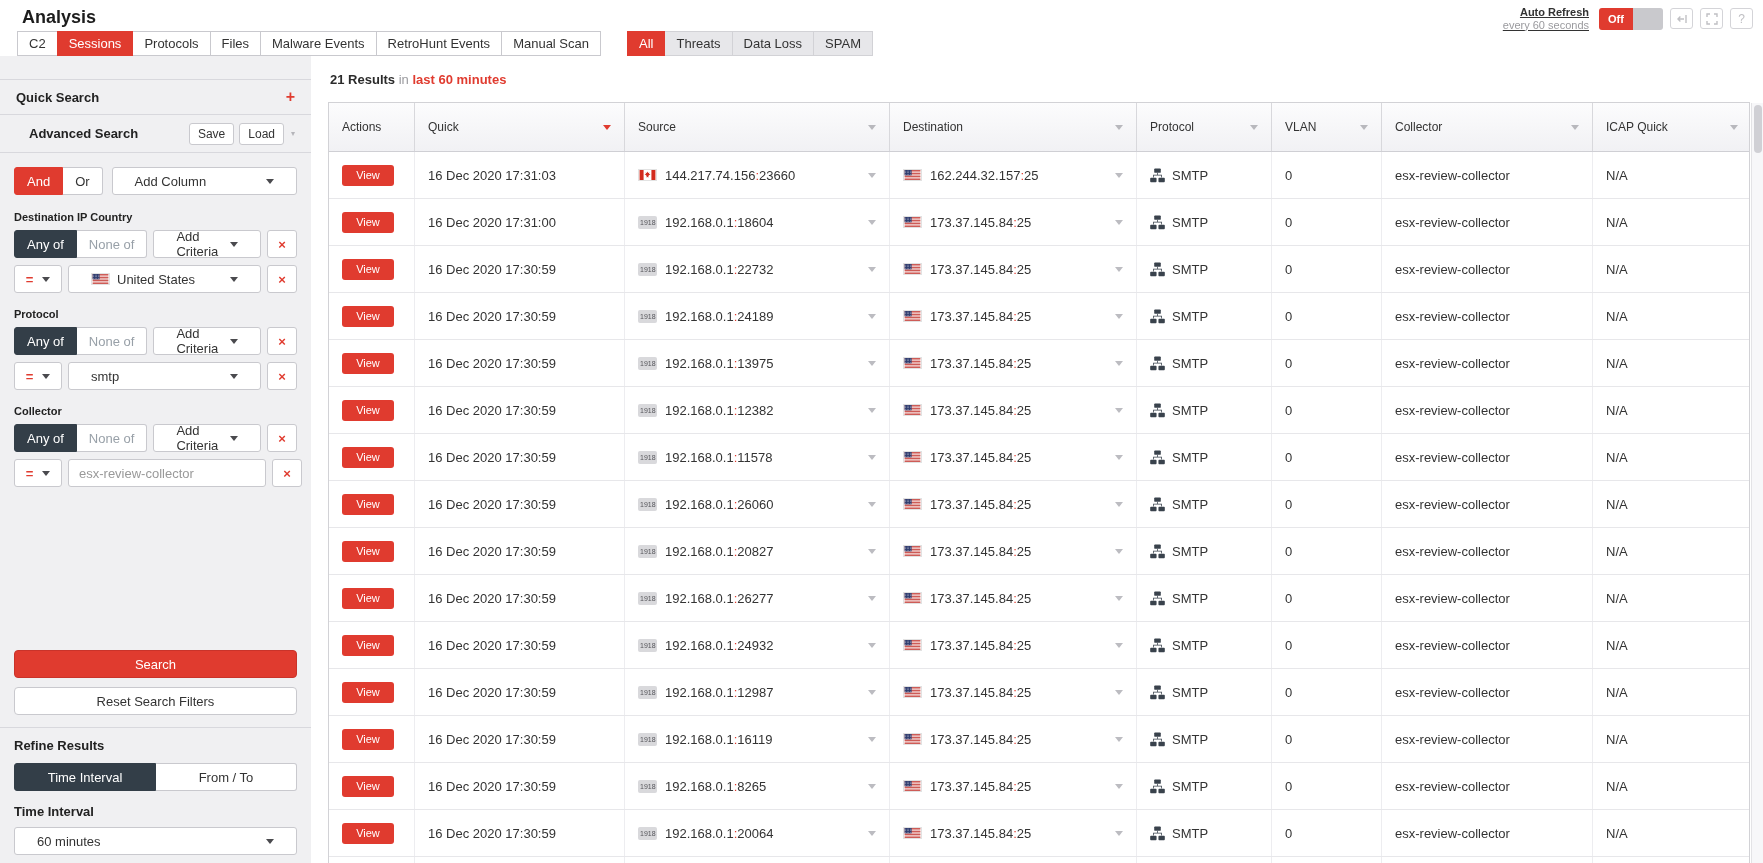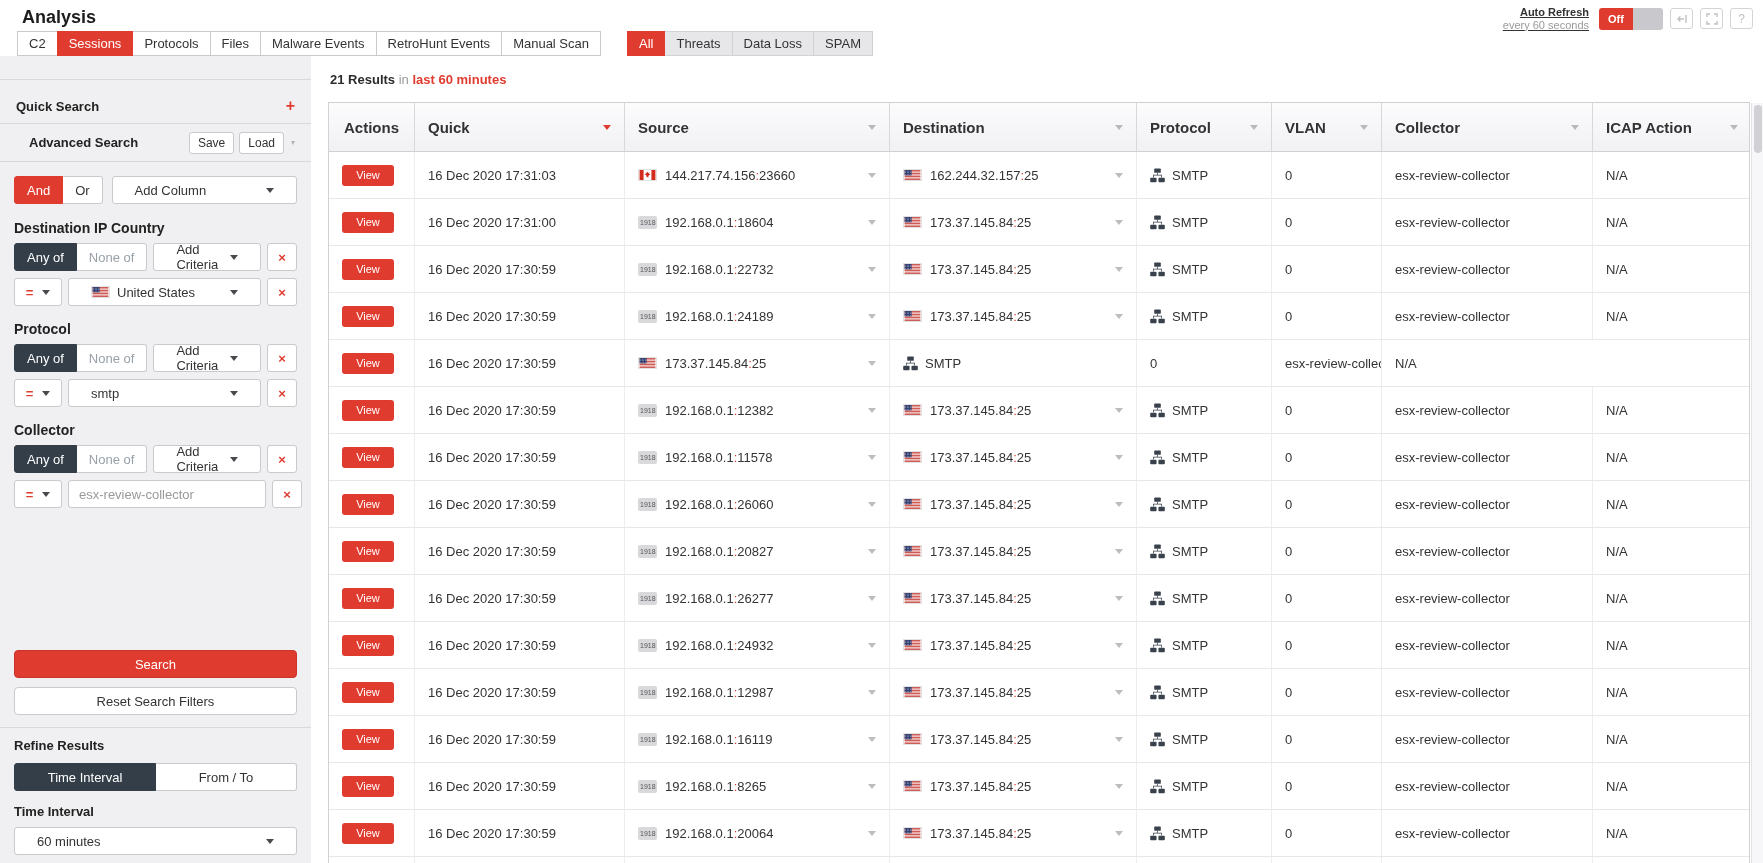--- a/index.html
+++ b/index.html
@@ -31,21 +31,21 @@
   .tabgroup.secondary .tab { background:#e7e7ea; border-color:#d2d2d6; }
   .tabgroup.secondary .tab.active { background:var(--red); border-color:var(--red); }
 
   
   .bodywrap { display:flex; height:807px; }
 
   
   .sidebar { width:311px; background:#f0f0f2; display:flex; flex-direction:column; flex-shrink:0; }
   .side-strip { height:24px; border-bottom:1px solid #d8d8dd; }
   .side-row { display:flex; align-items:center; padding:0 16px; border-bottom:1px solid #d8d8dd; }
-  .side-quick { height:35px;margin-top:9px; }
+  .side-quick { height:35px; }
   .side-adv { height:38px;padding-left:29px; }
   .side-title { font-weight:bold; font-size:13px; color:#222; }
   .spacer { flex:1; }
   .plus { color:var(--red); font-size:16px; font-weight:bold; cursor:pointer; line-height:1; }
   .mini-btn { background:#fff; border:1px solid #c9c9ce; border-radius:3px; font-size:12px; color:#333;
     padding:3px 8px; margin-left:5px; cursor:pointer; font-family:inherit; }
   .adv-caret { color:#b5b5ba; font-size:8px; margin-left:7px; cursor:pointer; }
 
   .filters { flex:1; display:flex; flex-direction:column; padding:14px 14px 12px; }
   .logic-row { display:flex; gap:9px; margin-bottom:16px; }
@@ -58,21 +58,21 @@
   .seg-btn.muted { color:#98a0a8; }
 
   .select { background:#fff; border:1px solid #c9c9ce; border-radius:3px; height:28px;
     display:flex; align-items:center; padding:0 22px; font-size:13px; cursor:pointer; gap:7px; }
   .select .flex { flex:1; }
   .caret { width:0; height:0; border-left:4px solid transparent; border-right:4px solid transparent;
     border-top:5px solid #4a4a4e; margin-left:auto; flex-shrink:0; }
   .grow { flex:1; }
 
   .filter-group { margin-bottom:15px; }
-  .filter-label { font-weight:bold; font-size:14px; color:#222; margin-bottom:7px; }
+  .filter-label { font-weight:bold; font-size:11px; color:#222; margin-bottom:7px; }
   .filter-row { display:flex; gap:6px; margin-bottom:7px; }
   .x-btn { width:30px; height:28px; background:#fff; border:1px solid #c9c9ce; border-radius:3px;
     color:var(--red); font-weight:bold; font-size:13px; cursor:pointer; flex-shrink:0; }
   .op-select { width:48px; justify-content:center; }
   .op-select .caret { margin-left:2px; }
   .eq { color:var(--red); font-weight:bold; }
   .val-input { flex:1; height:28px; border:1px solid #c9c9ce; border-radius:3px; padding:0 10px;
     font-size:13px; color:#999; font-family:inherit; background:#fff; }
   .flag-svg { flex-shrink:0; border:1px solid #e2e2e2; display:block; }
 
@@ -90,22 +90,22 @@
   
   main { flex:1; padding:16px 0 0 17px; position:relative; background:#fff; }
   .results-line { margin:0 0 15px 2px; font-size:13px; }
   .r-count { font-weight:bold; color:#2b2b2b; }
   .r-in { color:#9a9a9e; }
   .r-range { color:var(--red); font-weight:bold; }
 
   .datatable { width:1422px; border:1px solid #d2d2d6; }
   .trow { display:grid; grid-template-columns:86px 210px 265px 247px 135px 110px 211px 158px; }
   .thead { height:49px; background:linear-gradient(#fcfcfd,#f1f1f4); border-bottom:1px solid #cfcfd4; }
-  .th { display:flex; align-items:center; padding:0 13px; font-weight:bold; font-size:15px; color:#333;
-    border-right:1px solid #d8d8dc; cursor:pointer;justify-content:center; }
+  .th { display:flex; align-items:center; padding:0 13px; font-weight:normal; font-size:12px; color:#333;
+    border-right:1px solid #d8d8dc; cursor:pointer; }
   .th:last-child { border-right:none; }
   .sort-caret { width:0; height:0; border-left:4px solid transparent; border-right:4px solid transparent;
     border-top:5px solid #b8b8bd; margin-left:auto; }
   .sort-caret.sorted { border-top-color:var(--red); }
 
   .tbody .trow { height:47px; background:#fff; border-bottom:1px solid #e7e7ea; }
   .td { display:flex; align-items:center; padding:0 13px; font-size:13px; color:#333;
     border-right:1px solid #ededf0; overflow:hidden; white-space:nowrap; }
   .td:last-child { border-right:none; }
   .view-btn { background:var(--red); color:#fff; border:none; border-radius:3px; width:52px; height:21px;
@@ -347,21 +347,21 @@
           </div>
           <div class="th">
             <span>VLAN</span>
             <span class="sort-caret"></span>
           </div>
           <div class="th">
             <span>Collector</span>
             <span class="sort-caret"></span>
           </div>
           <div class="th">
-            <span>ICAP Action</span>
+            <span>ICAP Quick</span>
             <span class="sort-caret"></span>
           </div>
         </div>
       <div class="tbody" id="table-body">
           <div class="trow">
             <div class="td">
               <button class="view-btn">View</button>
             </div>
             <div class="td">16 Dec 2020 17:31:03</div>
             <div class="td ipcell">
@@ -580,20 +580,25 @@
             </div>
             <div class="td">0</div>
             <div class="td">esx-review-collector</div>
             <div class="td">N/A</div>
           </div>
           <div class="trow">
             <div class="td">
               <button class="view-btn">View</button>
             </div>
             <div class="td">16 Dec 2020 17:30:59</div>
+            <div class="td ipcell">
+              <span class="badge1918">1918</span>
+              <span class="ip">192.168.0.1<span class="colon">:</span>13975</span>
+              <span class="cell-caret"></span>
+            </div>
             <div class="td ipcell">
               <span style="display: flex;">
                 <svg class="flag-svg" width="19" height="12" viewBox="0 0 19 12">
                   <rect width="19" height="12" fill="#fff"></rect>
                   <rect y="0.00" width="19" height="0.92" fill="#bf2a24"></rect>
                   <rect y="1.85" width="19" height="0.92" fill="#bf2a24"></rect>
                   <rect y="3.69" width="19" height="0.92" fill="#bf2a24"></rect>
                   <rect y="5.54" width="19" height="0.92" fill="#bf2a24"></rect>
                   <rect y="7.38" width="19" height="0.92" fill="#bf2a24"></rect>
                   <rect y="9.23" width="19" height="0.92" fill="#bf2a24"></rect>

